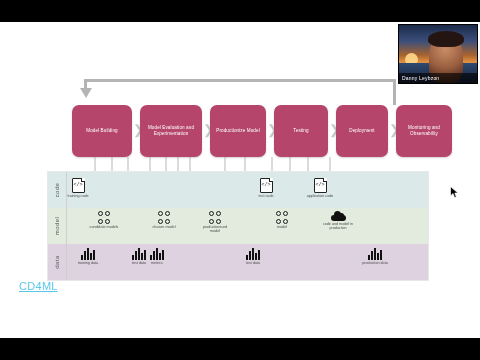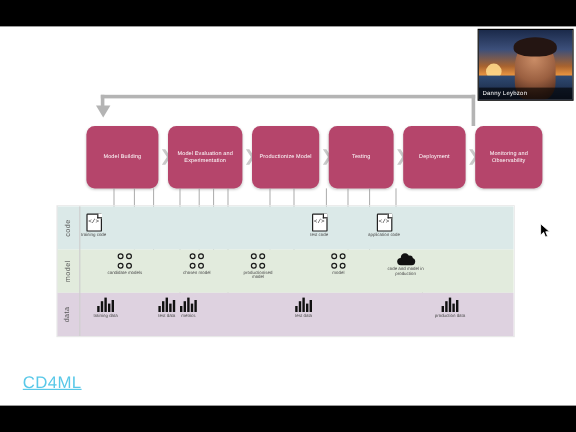--- a/index.html
+++ b/index.html
@@ -62,21 +62,21 @@
 
   .ic-bars{width:14px;height:12px;display:flex;align-items:flex-end;gap:1.2px;}
   .ic-bars i{display:block;width:2.4px;background:#111;}
 
   .ic-cloud{width:15px;height:11px;position:relative;}
   .ic-cloud .c1{position:absolute;left:0;bottom:0;width:15px;height:6.5px;background:#111;border-radius:4px;}
   .ic-cloud .c2{position:absolute;left:3px;bottom:3.5px;width:7px;height:7px;background:#111;border-radius:50%;}
   .ic-cloud .c3{position:absolute;left:8px;bottom:2.5px;width:5.5px;height:5.5px;background:#111;border-radius:50%;}
 
   
-  #cd4ml{position:absolute;left:19px;top:288px;font-size:14px;color:#59c8e8;
+  #cd4ml{position:absolute;left:19px;top:258px;font-size:11px;color:#59c8e8;
     text-decoration:underline;letter-spacing:.3px;}
 
   
   #cam{position:absolute;right:2px;top:24px;width:78px;height:58px;overflow:hidden;
     background:linear-gradient(#1b2a4a 0%,#3c4f7a 28%,#a8632f 52%,#e4913f 64%,#2a3f5e 82%,#16223b 100%);
     border:1px solid #000;}
   #cam .sun{position:absolute;left:6px;top:28px;width:13px;height:13px;border-radius:50%;
     background:#ffd98a;filter:blur(.6px);opacity:.9;}
   #cam .sea{position:absolute;left:0;right:0;bottom:0;height:20px;
     background:linear-gradient(#2f4a72,#16223b);}

